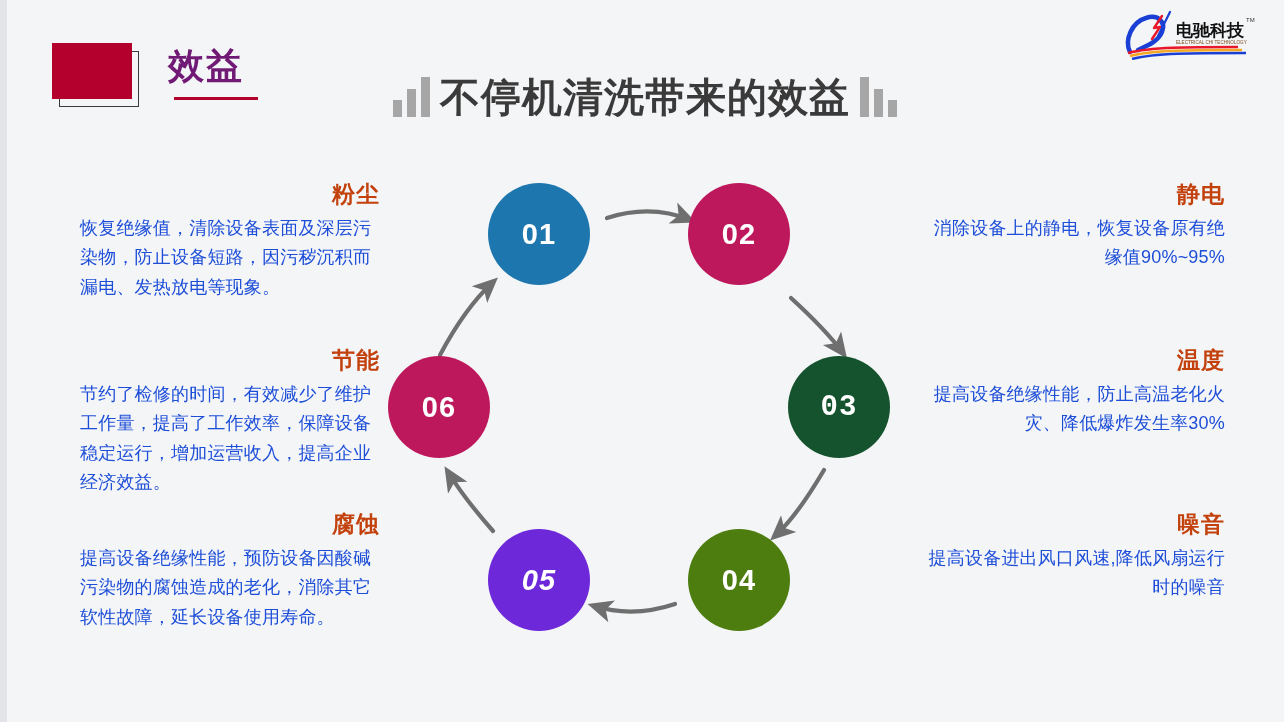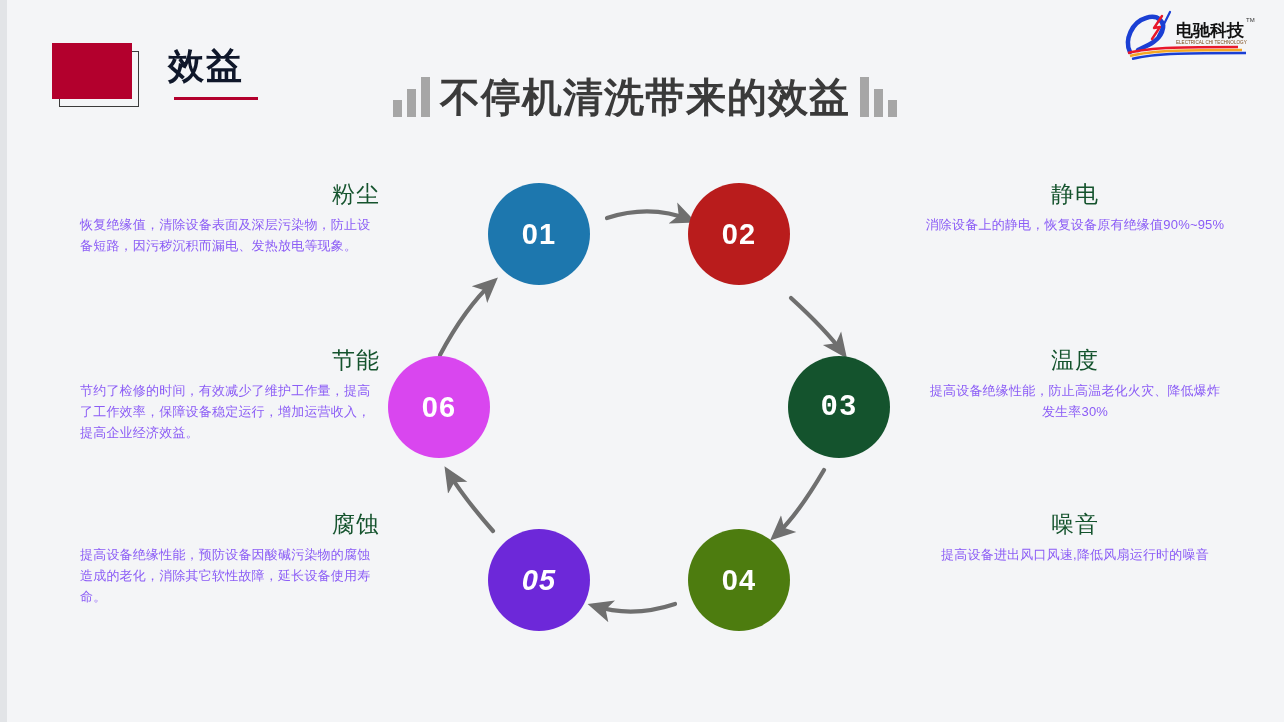--- a/index.html
+++ b/index.html
@@ -47,21 +47,21 @@
     position: absolute;
     left: 0; top: 0;
     width: 80px; height: 56px;
     background: #b3002d;
   }
   .section-label {
     position: absolute;
     left: 168px; top: 48px;
     font-size: 36px;
     font-weight: 700;
-    color: #0f172a;
+    color: #701a75;
     letter-spacing: 2px;
     line-height: 1;
     white-space: nowrap;
   }
   .section-label-underline {
     position: absolute;
     left: 174px; top: 97px;
     width: 84px; height: 3px;
     background: #b3002d;
   }
@@ -141,33 +141,33 @@
     overflow: visible;
   }
 
   
   .block {
     position: absolute;
     width: 300px;
   }
   .block-left  { text-align: left; }
   .block-left .blk-title { text-align: right; }
-  .block-right { text-align: center; }
+  .block-right { text-align: right; }
 
   .blk-title {
     font-size: 23px;
-    font-weight: 400;
-    color: #14532d;
+    font-weight: 700;
+    color: #c2410c;
     line-height: 1.1;
     margin-bottom: 7px;
     letter-spacing: 1px;
   }
   .blk-body {
-    font-size: 13px;
-    color: #8b5cf6;
+    font-size: 18px;
+    color: #1d4ed8;
     line-height: 1.62;
     letter-spacing: 0.2px;
   }
 
   .blk-dust    { left: 80px;  top: 182px; }
   .blk-energy  { left: 80px;  top: 348px; }
   .blk-corro   { left: 80px;  top: 512px; }
   .blk-static  { left: 925px; top: 182px; }
   .blk-temp    { left: 925px; top: 348px; }
   .blk-noise   { left: 925px; top: 512px; }
@@ -230,25 +230,25 @@
       <path d="M464 310 Q437 356 415 376" fill="none" stroke="#6f6f6f" stroke-width="4.2" stroke-linecap="round" marker-end="url(#ah)"></path>
 
       <path d="M315 444 Q273 458 234 446" fill="none" stroke="#6f6f6f" stroke-width="4.2" stroke-linecap="round" marker-end="url(#ah)"></path>
 
       <path d="M133 371 Q104 338 88 312" fill="none" stroke="#6f6f6f" stroke-width="4.2" stroke-linecap="round" marker-end="url(#ah)"></path>
 
       <path d="M80 195 Q105 148 133 122" fill="none" stroke="#6f6f6f" stroke-width="4.2" stroke-linecap="round" marker-end="url(#ah)"></path>
     </svg>
 
     <div class="node node-01" style="background: rgb(29, 119, 174);">01</div>
-    <div class="node node-02" style="background: #b91c1c;">02</div>
+    <div class="node node-02" style="background: #be185d;">02</div>
     <div class="node node-03" style="background: #14532d; font-family: Liberation Mono, monospace;">03</div>
     <div class="node node-04" style="background: #4d7c0f;">04</div>
     <div class="node node-05" style="background: #6d28d9; font-style: italic;">05</div>
-    <div class="node node-06" style="background: #d946ef;">06</div>
+    <div class="node node-06" style="background: #be185d;">06</div>
   </div>
 
   <div class="block block-left blk-dust">
     <div class="blk-title">粉尘</div>
     <div class="blk-body">恢复绝缘值，清除设备表面及深层污染物，防止设备短路，因污秽沉积而漏电、发热放电等现象。</div>
   </div>
 
   <div class="block block-left blk-energy">
     <div class="blk-title">节能</div>
     <div class="blk-body">节约了检修的时间，有效减少了维护工作量，提高了工作效率，保障设备稳定运行，增加运营收入，提高企业经济效益。</div>

